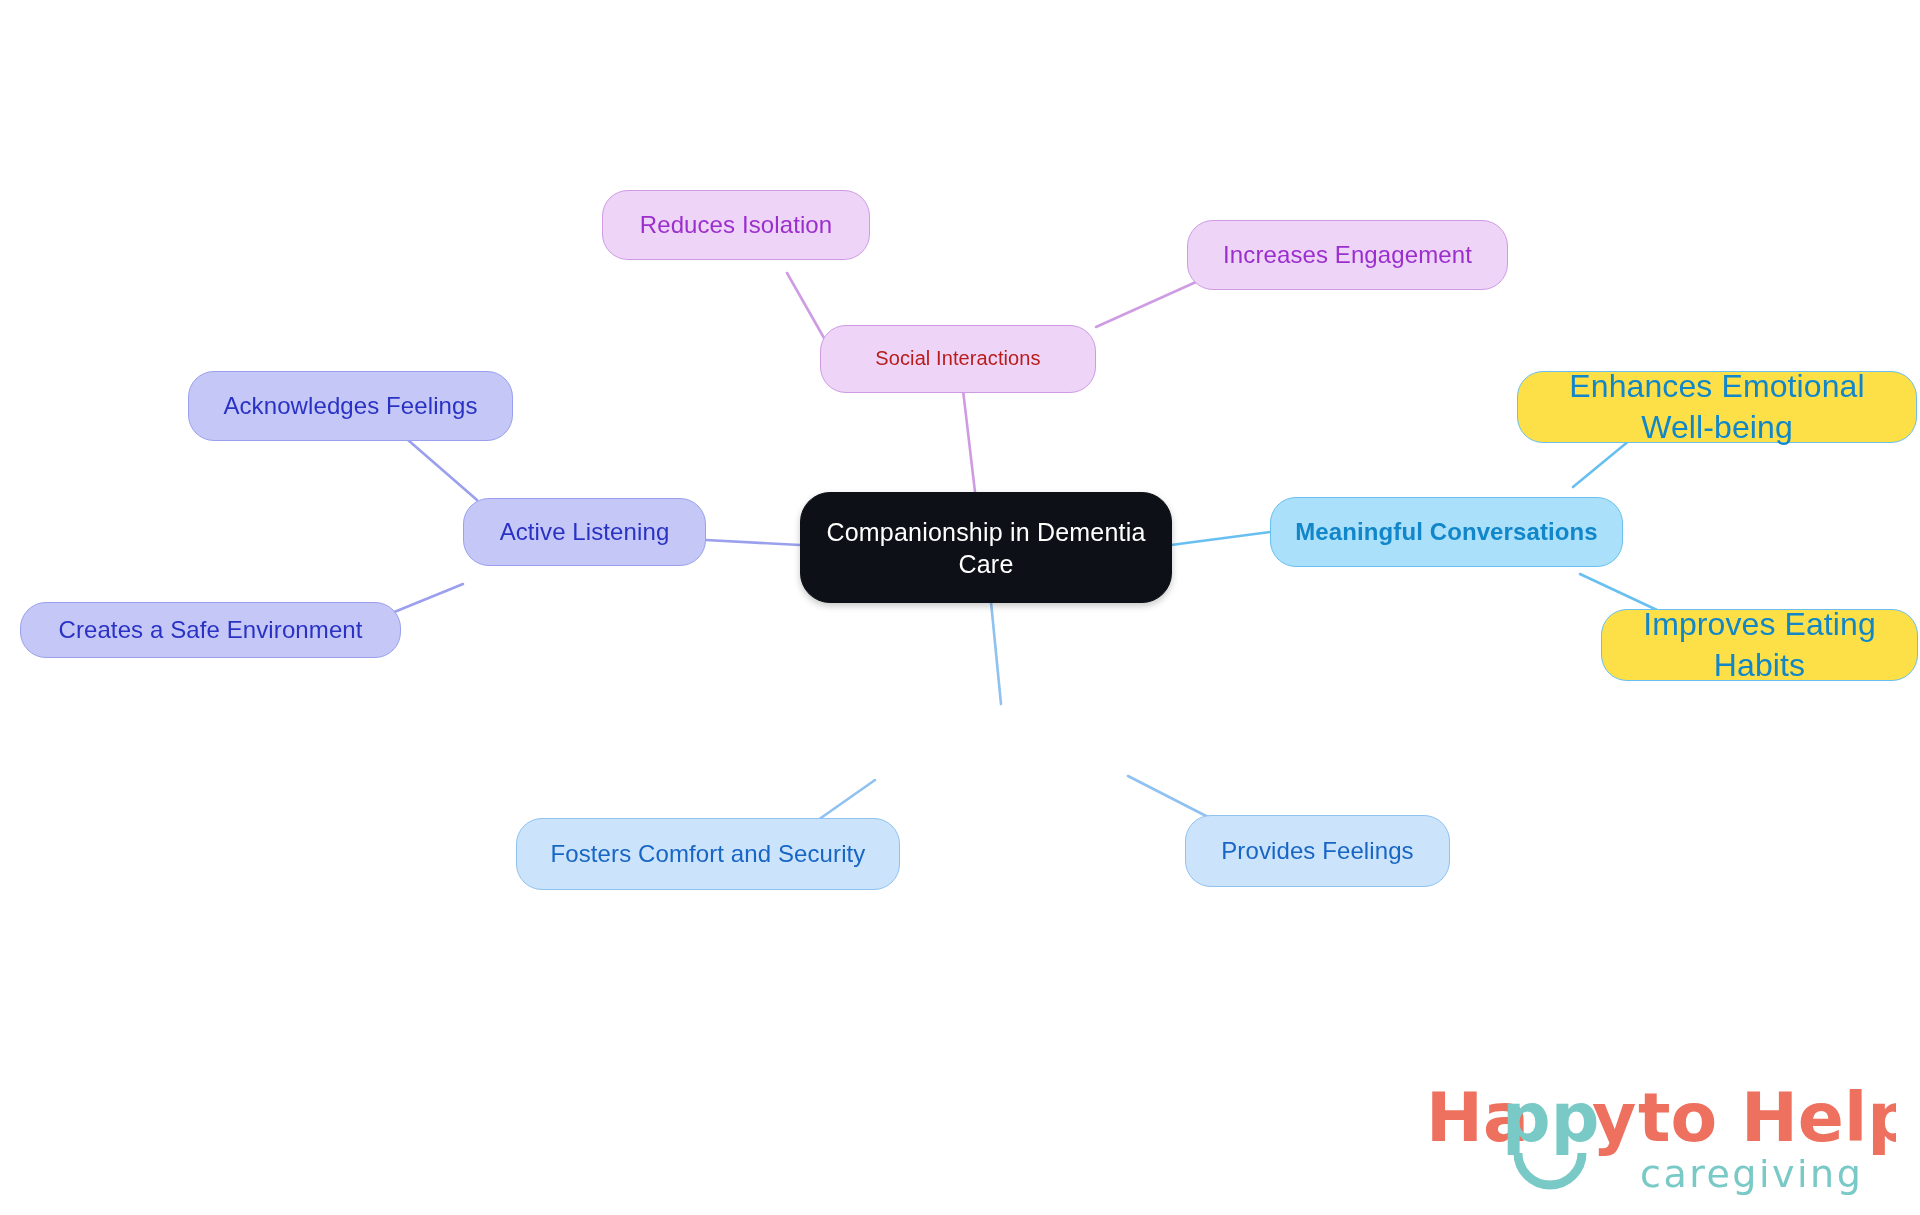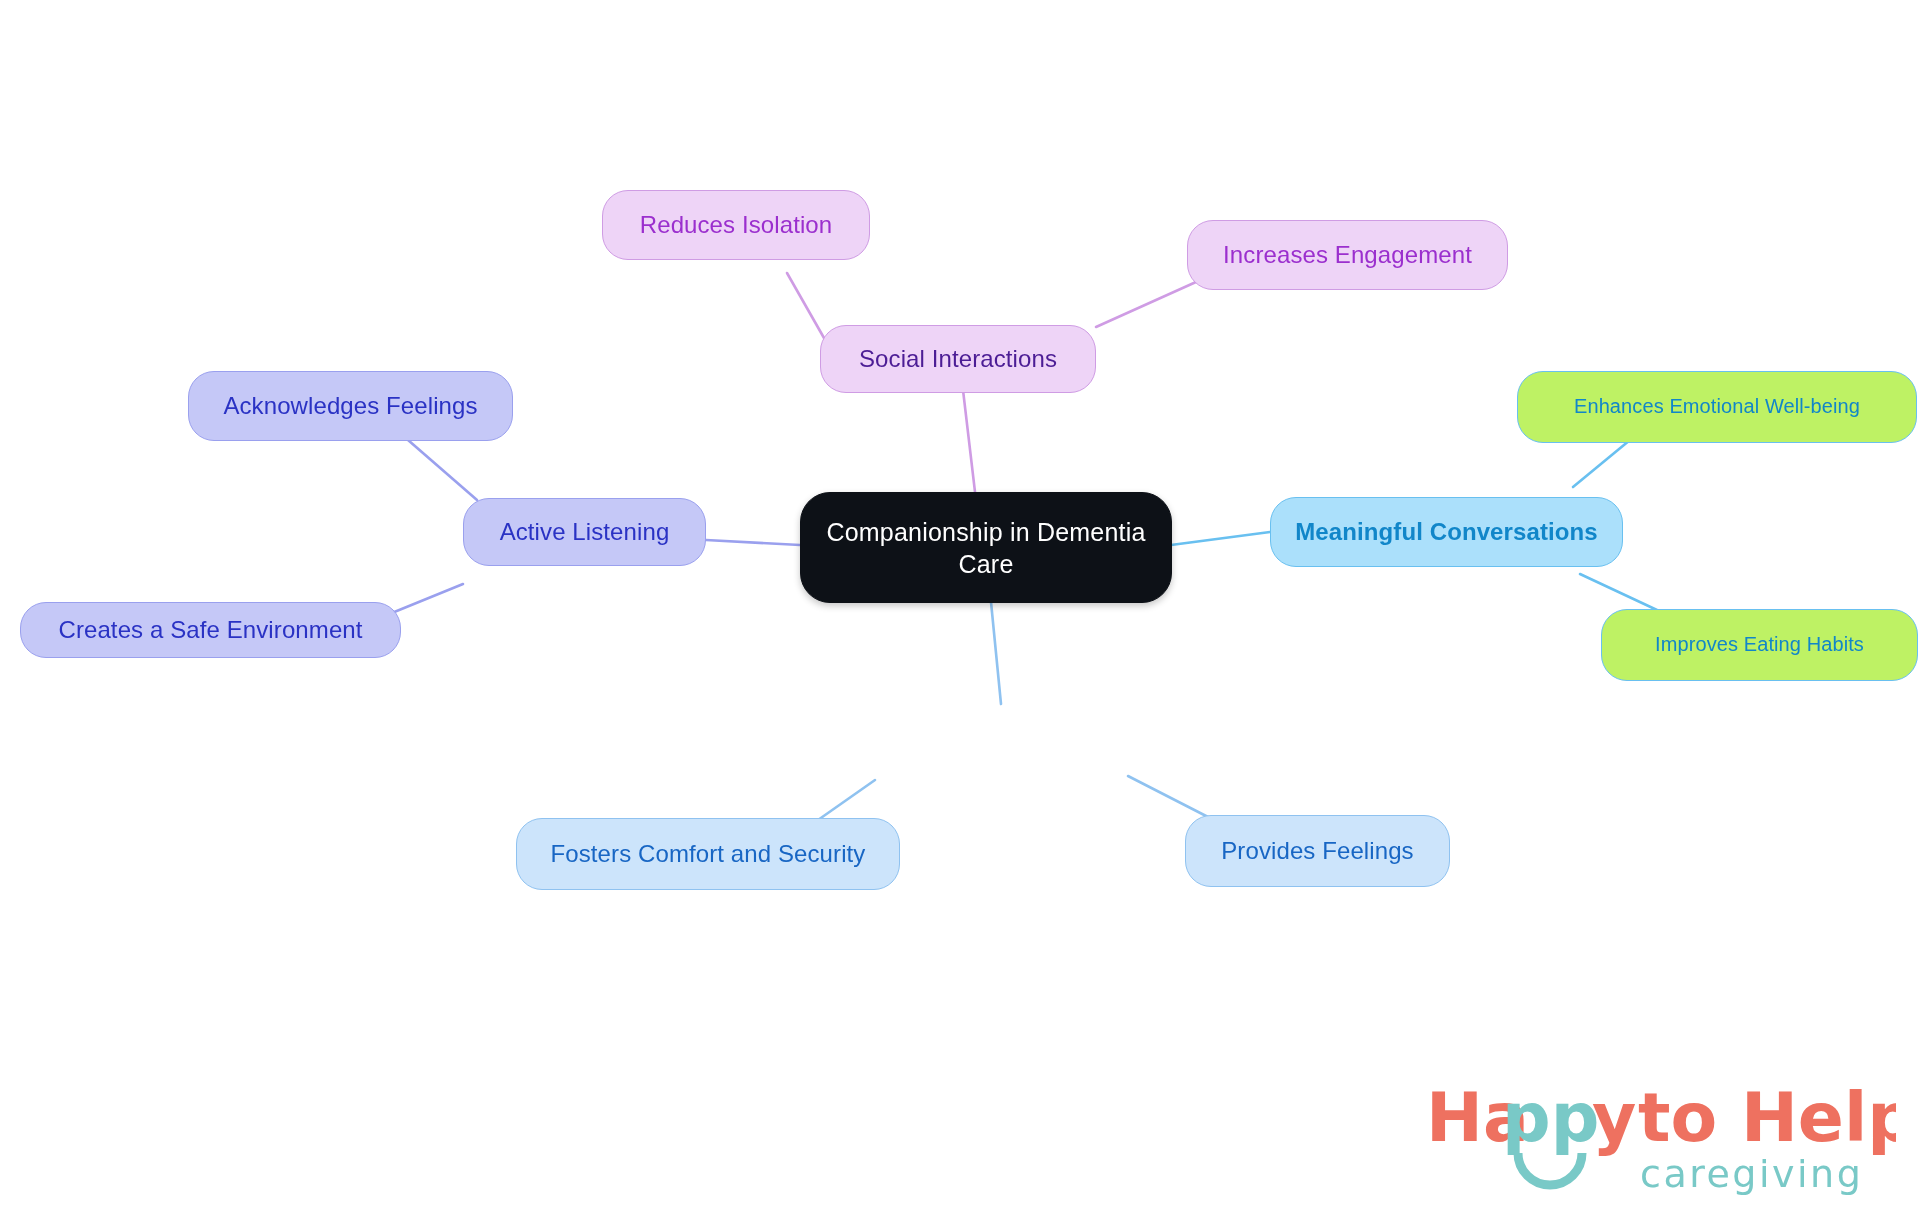--- a/index.html
+++ b/index.html
@@ -67,22 +67,22 @@
     font-size: 25px;
     border-radius: 30px;
     box-shadow: 0 3px 7px rgba(0,0,0,0.22);
     letter-spacing: 0.2px;
   }
 
   
   .node.purple-branch {
     background: #eed4f7;
     border-color: #cf9ce4;
-    color: #4c1d95;
-    font-size: 24px;
+    color: #b91c1c;
+    font-size: 20px;
   }
   .node.purple-leaf {
     background: #eed4f7;
     border-color: #cf9ce4;
     color: #9b2fce;
     font-size: 24px;
   }
 
   
   .node.indigo-branch {
@@ -100,24 +100,24 @@
 
   
   .node.cyan-branch {
     background: #abe0fb;
     border-color: #69c0f0;
     color: #1186c9;
     font-size: 24px;
     font-weight: bold;
   }
   .node.cyan-leaf {
-    background: #bef264;
+    background: #fde047;
     border-color: #69c0f0;
     color: #1186c9;
-    font-size: 20px;
+    font-size: 32px;
   }
 
   
   .node.blue-branch {
     background: #cce4fb;
     border-color: #8fc2f0;
     color: #1866c4;
     font-size: 24px;
   }
   .node.blue-leaf {

